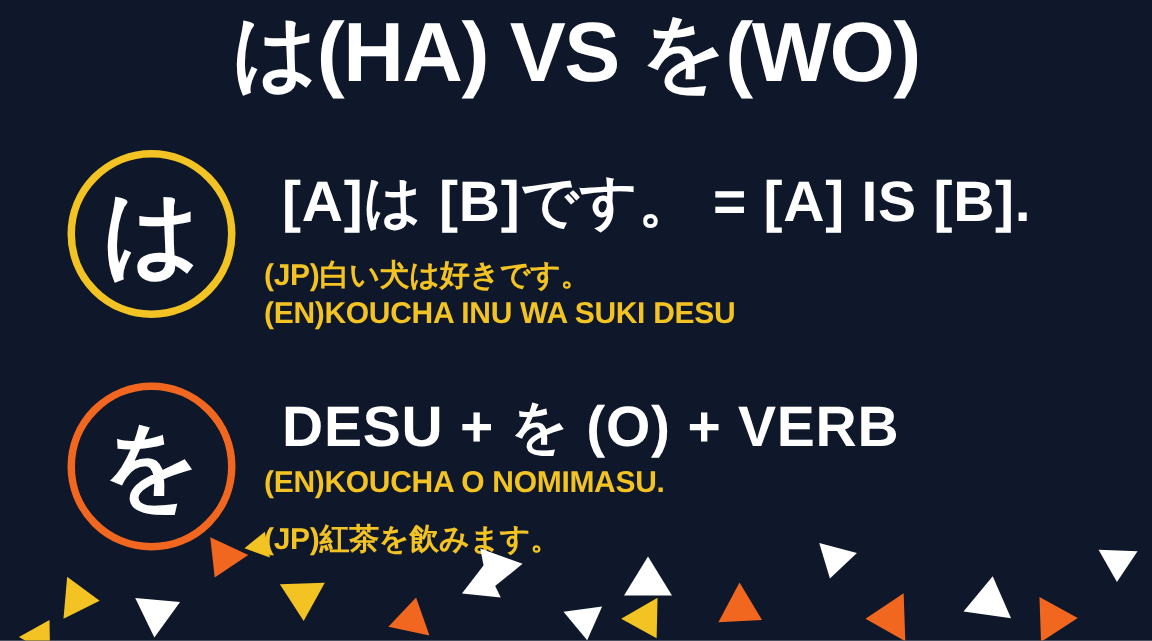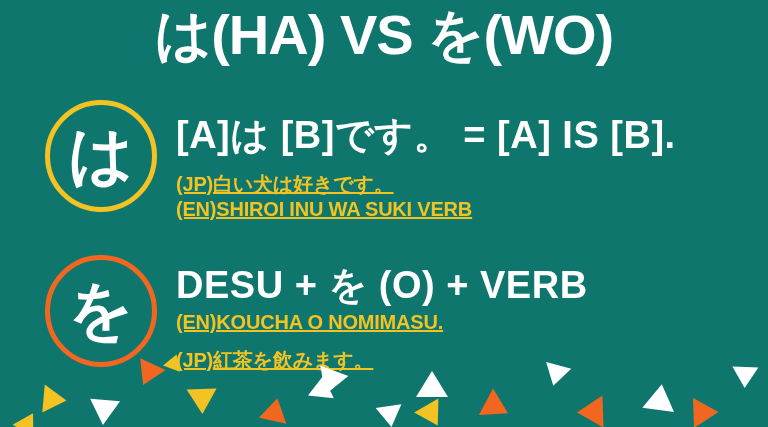--- a/index.html
+++ b/index.html
@@ -75,29 +75,29 @@
     top: 0;
     right: 8px;
   }
   .pattern {
     color: #ffffff;
     font-weight: bold;
     font-size: 38px;
     line-height: 50px;
     white-space: nowrap;
     letter-spacing: 0.5px;
+    margin-left: 12px;
   }
   .example {
     color: #f2c322;
     font-weight: bold;
     font-size: 20px;
     line-height: 25px;
     white-space: nowrap;
     letter-spacing: -0.2px;
-    text-decoration: underline;
   }
   #row-ha .pattern { padding-top: 13px; }
   #row-ha .example-jp { padding-top: 12px; }
   #row-wo .pattern { padding-top: 8px; }
   #row-wo .example-jp { padding-top: 13px; }
 
   
   .confetti {
     position: absolute;
     left: 0;
@@ -111,32 +111,32 @@
     width: 0;
     height: 0;
     border-left: 17px solid transparent;
     border-right: 17px solid transparent;
     border-bottom: 28px solid #ffffff;
   }
 </style>
 </head>
 <body>
 
-<div id="infographic" style="background: #0f766e;">
+<div id="infographic" style="background: #0f172a;">
 
   <div class="title">は(HA) VS を(WO)</div>
 
   <div class="row" id="row-ha">
     <div class="badge" style="border-color: rgb(242, 195, 34);">
       <span class="badge-char">は</span>
     </div>
     <div class="row-body">
       <div class="pattern">[A]は [B]です。 = [A] IS [B].</div>
       <div class="example example-jp">(JP)白い犬は好きです。</div>
-      <div class="example example-en">(EN)SHIROI INU WA SUKI VERB</div>
+      <div class="example example-en">(EN)KOUCHA INU WA SUKI DESU</div>
     </div>
   </div>
 
   <div class="row" id="row-wo">
     <div class="badge" style="border-color: rgb(242, 103, 31);">
       <span class="badge-char">を</span>
     </div>
     <div class="row-body">
       <div class="pattern">DESU + を (O) + VERB</div>
       <div class="example example-en">(EN)KOUCHA O NOMIMASU.</div>

